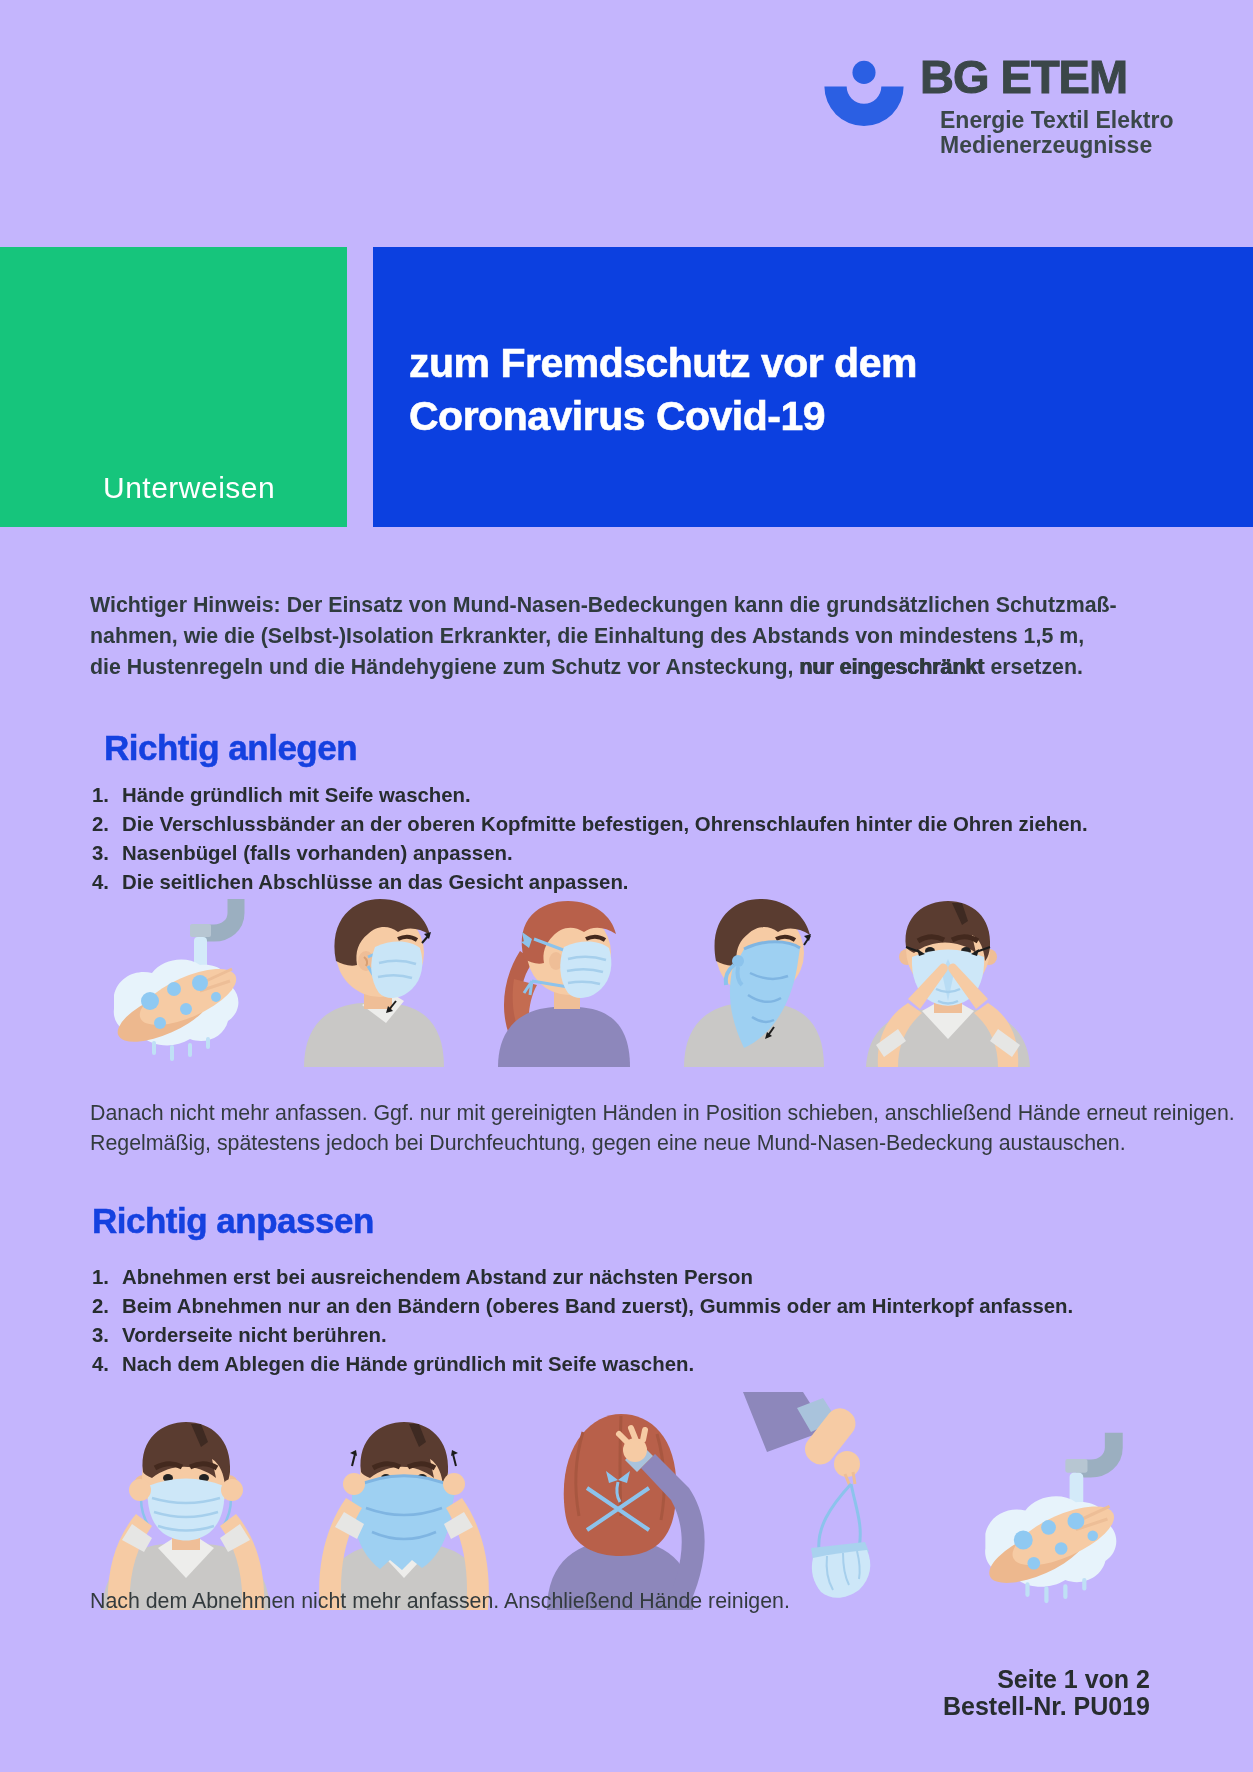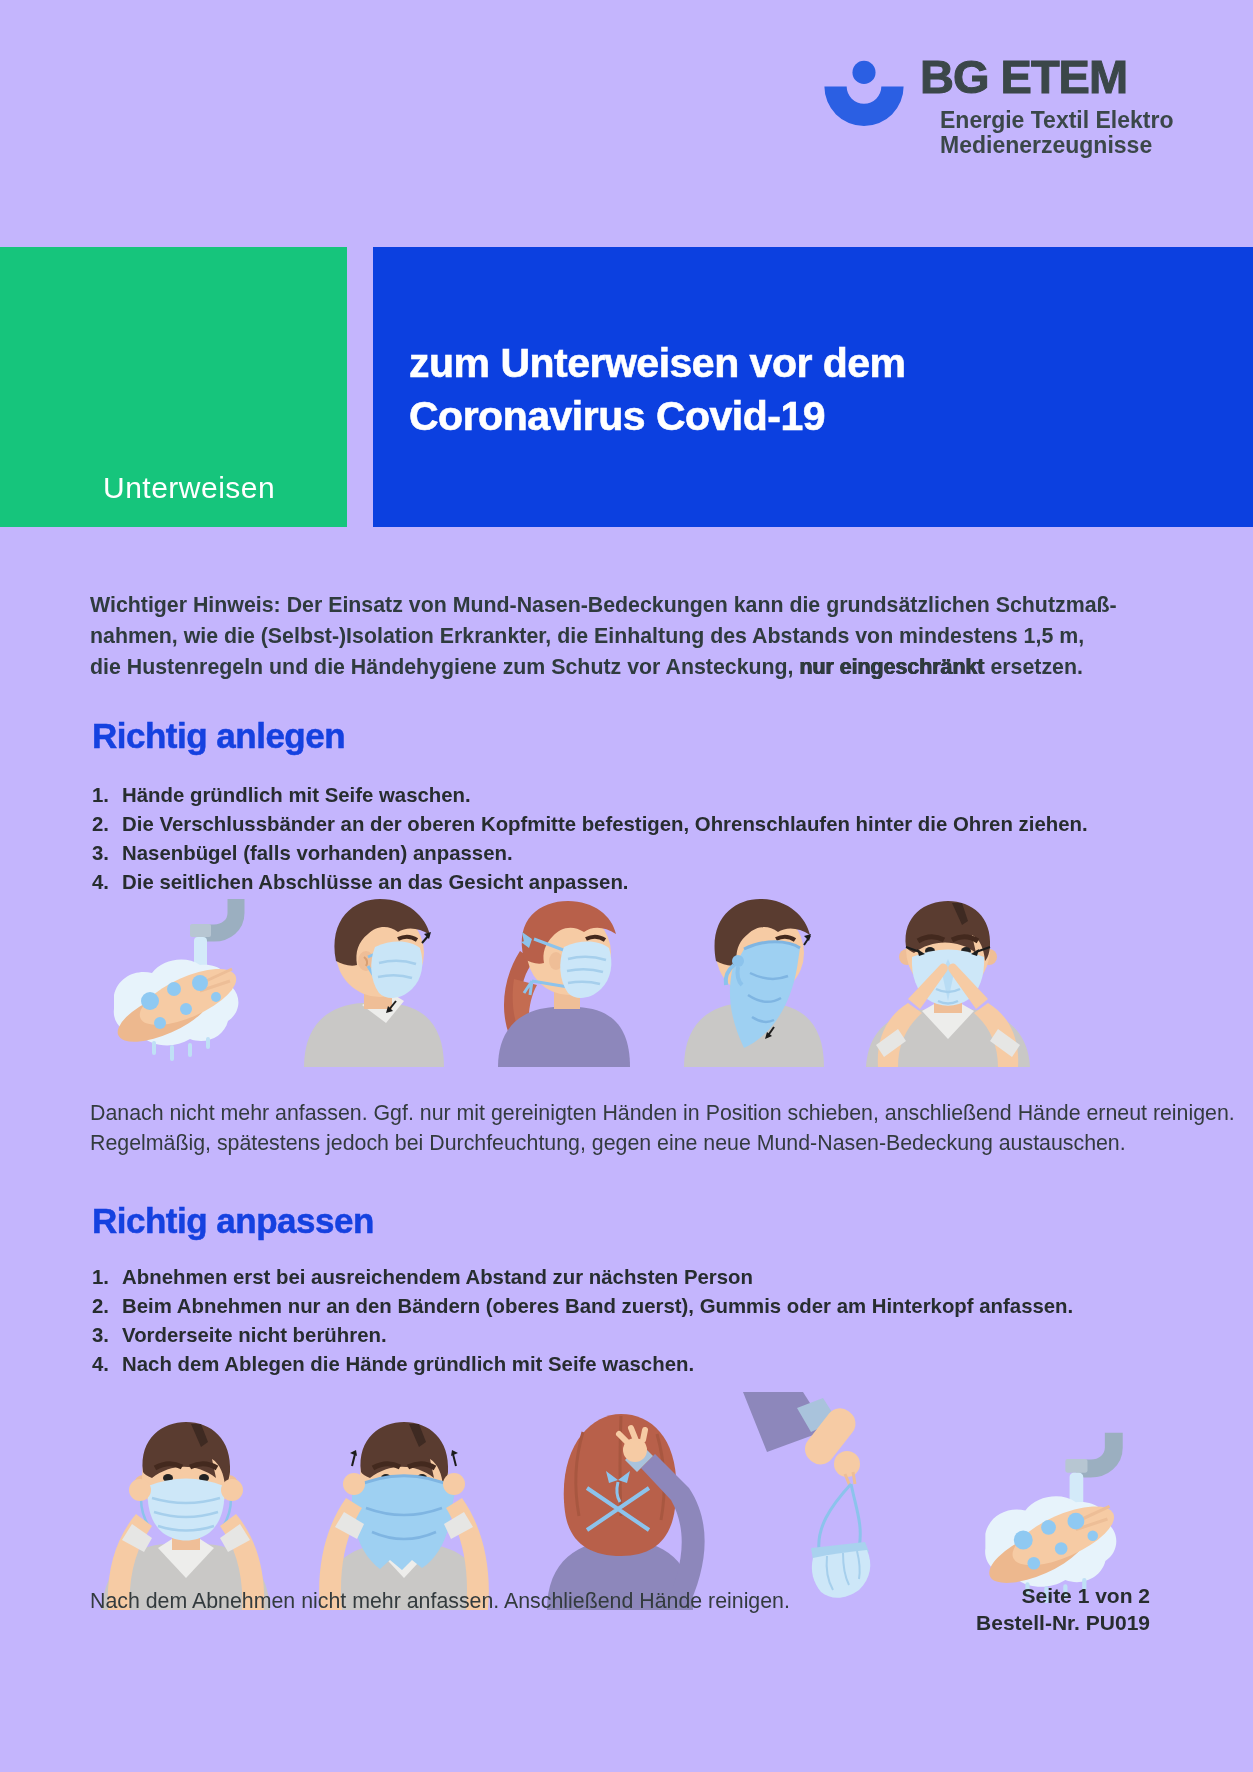--- a/index.html
+++ b/index.html
@@ -41,21 +41,21 @@
   .note.n1{top:1098px;}
   .note.n2{top:1586px;}
 
   
   .figs{position:absolute;display:flex;justify-content:space-between;align-items:flex-end;}
   .figs.row1{left:88px;top:892px;width:905px;height:175px;}
   .figs.row2{left:88px;top:1390px;width:1070px;height:220px;}
   .fig{flex:none;}
 
   
-  .footer{position:absolute;right:103px;top:1582px;text-align:right;font-size:21px;line-height:27px;
+  .footer{position:absolute;right:103px;top:1666px;text-align:right;font-size:25px;line-height:27px;
           font-weight:bold;color:#272D2F;}
 </style>
 </head>
 <body>
 
 <div class="page">
 
   <div class="logo">
     <svg class="logo-symbol" viewBox="0 0 100 80">
       <path d="M2,32 H98 A48,48 0 0 1 2,32 Z M29,32 A21,21 0 0 0 71,32 Z" fill="#2B5FE3" fill-rule="evenodd"></path>
@@ -66,32 +66,32 @@
       <div class="sub first">Energie Textil Elektro</div>
       <div class="sub">Medienerzeugnisse</div>
     </div>
   </div>
 
   <div class="band-green">
     <span class="category-label">Unterweisen</span>
   </div>
   <div class="band-blue">
     <h1 class="doc-title" style="margin:0;font-size:41px;">
-      <span>zum Unterweisen vor dem</span>
+      <span>zum Fremdschutz vor dem</span>
       <span>Coronavirus Covid-19</span>
     </h1>
   </div>
 
   <div class="intro condense">
     <div>Wichtiger Hinweis: Der Einsatz von Mund-Nasen-Bedeckungen kann die grundsätzlichen Schutzmaß-</div>
     <div>nahmen, wie die (Selbst-)Isolation Erkrankter, die Einhaltung des Abstands von mindestens 1,5 m,</div>
     <div><span>die Hustenregeln und die Händehygiene zum Schutz vor Ansteckung, </span><span class="xbold">nur eingeschränkt</span><span> ersetzen.</span></div>
   </div>
 
-  <h2 class="sec-h anlegen" style="margin:0;">Richtig anlegen</h2>
+  <h2 class="sec-h anlegen" style="margin:12px;">Richtig anlegen</h2>
 
   <div class="list l1 condense">
     <div class="row">
         <span class="num">1.</span>
         <span>Hände gründlich mit Seife waschen.</span>
       </div>
     <div class="row">
         <span class="num">2.</span>
         <span>Die Verschlussbänder an der oberen Kopfmitte befestigen, Ohrenschlaufen hinter die Ohren ziehen.</span>
       </div>

